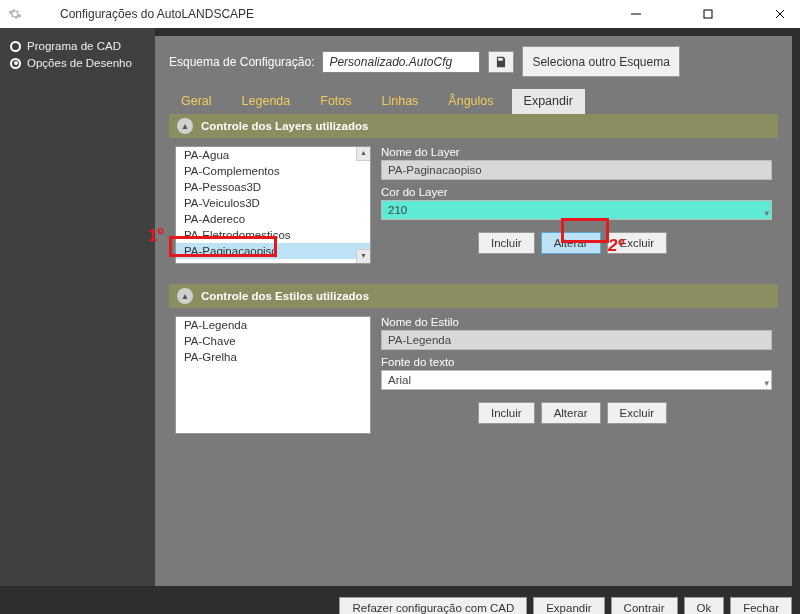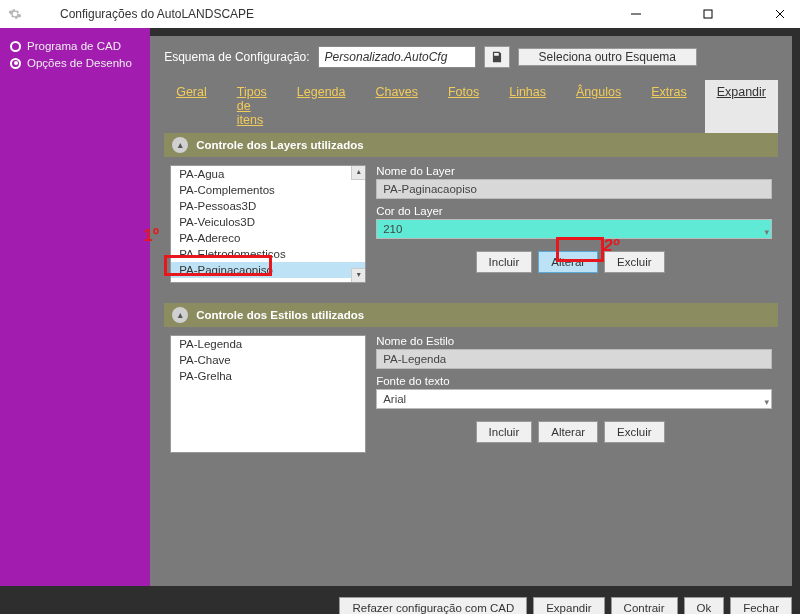--- a/index.html
+++ b/index.html
@@ -26,21 +26,21 @@
     .win-btn svg { width: 10px; height: 10px; }
 
     
     .content {
       display: flex;
       height: 558px;
       background: #2e2e2e;
     }
     .sidebar {
       width: 155px;
-      background: #a21caf;
+      background: #404040;
       padding: 12px 10px;
       color: #eee;
       font-size: 11.5px;
     }
     .radio-line { display: flex; align-items: center; margin-bottom: 5px; }
     .radio {
       width: 11px; height: 11px; border-radius: 50%; border: 2px solid #fff;
       margin-right: 6px; position: relative;
     }
     .radio.checked::after {
@@ -67,37 +67,36 @@
       background: #fff; border: 1px solid #888;
       height: 22px; width: 158px;
       font-size: 12px; padding: 0 6px; color: #333; font-style: italic;
     }
     .icon-btn {
       width: 26px; height: 22px; margin-left: 8px;
       background: #f0f0f0; border: 1px solid #999;
       display: inline-flex; align-items: center; justify-content: center;
     }
     .btn {
-      height: 18px; padding: 0 20px; margin-left: 8px;
+      height: 31px; padding: 0 9px; margin-left: 8px;
       background: #f0f0f0; border: 1px solid #999;
       font-size: 12px; color: #333;
       display: inline-flex; align-items: center;
     }
 
     
     .tabs {
       display: flex;
       padding: 6px 14px 0;
       gap: 6px;
     }
     .tab {
       padding: 5px 12px 6px;
       font-size: 12.5px;
       color: #f2cc5a;
-      text-decoration: underline;
     }
     .tab.active {
       background: #e8e8e8;
       color: #333;
     }
 
     
     .section-hdr {
       background: #8b8c5f;
       margin: 0 14px;
@@ -245,27 +244,24 @@
       <span class="icon-btn">
         <svg width="14" height="14" viewBox="0 0 24 24">
             <path fill="#444" d="M5 3h11l3 3v15H5V3zm2 2v5h8V5H7zm1 9h8v5H8v-5z"></path>
           </svg>
       </span>
       <span class="btn">Seleciona outro Esquema</span>
     </div>
 
     <div class="tabs">
       <span class="tab">Geral</span>
-      <span class="tab">Tipos de itens</span>
       <span class="tab">Legenda</span>
-      <span class="tab">Chaves</span>
       <span class="tab">Fotos</span>
       <span class="tab">Linhas</span>
       <span class="tab">Ângulos</span>
-      <span class="tab">Extras</span>
       <span class="tab active">Expandir</span>
     </div>
 
     <div class="section-hdr">
       <span class="chev-circle">▴</span>
       <span>Controle dos Layers utilizados</span>
     </div>
     <div class="section-body" style="position:relative;">
       <div class="listbox" style="height:118px;">
         <div class="scroll-up">▴</div>

